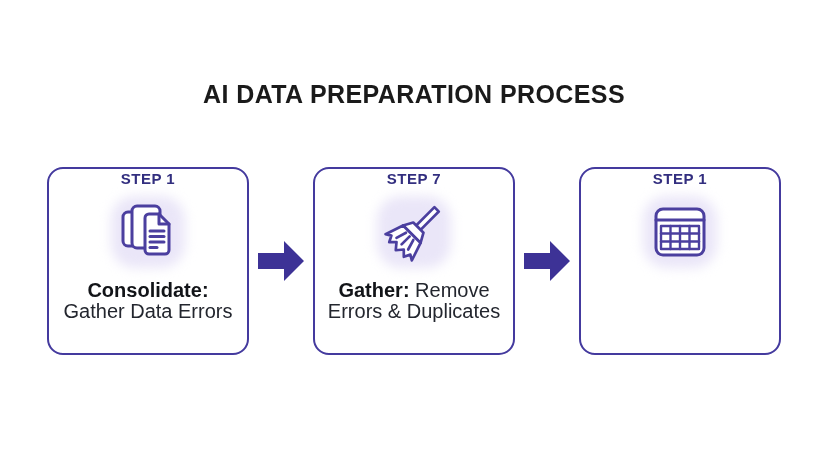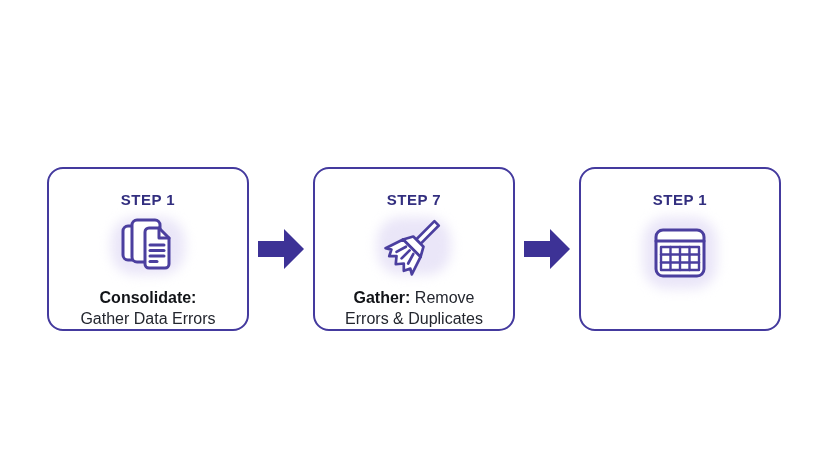--- a/index.html
+++ b/index.html
@@ -14,56 +14,57 @@
     position:absolute; top:80px; left:0; right:0;
     text-align:center;
     font-size:25px; font-weight:700; letter-spacing:0.4px;
     color:var(--title-text,#1a1a1a);
   }
   .steps-row {
     position:absolute; top:167px; left:0; right:0;
     display:flex; justify-content:center; align-items:center; gap:9px;
   }
   .step-card {
-    width:202px; height:164px; box-sizing:border-box;
+    width:202px; height:188px; box-sizing:border-box;
     border:2px solid var(--accent,#443A9E);
     border-radius:16px;
     background:#ffffff;
     display:flex; flex-direction:column; align-items:center;
-    padding-top:22px;
+    padding-top:1px;
   }
   .step-label {
     font-size:15px; font-weight:700; letter-spacing:0.5px;
     color:var(--step-label,#322C86);
   }
   .icon-wrap {
     position:relative; width:84px; height:82px; margin-top:4px;
     display:grid; place-items:center;
   }
   .icon-wrap::before {
     content:""; position:absolute; inset:5px;
     background:var(--icon-glow,#EAE6F8);
     border-radius:24px;
     filter:blur(6px);
   }
   .icon-wrap svg { position:relative; z-index:1; color:var(--icon-stroke,#4B3F9F); }
   .step-text {
     margin-top:7px; text-align:center;
-    font-size:16px; line-height:21px;
+    font-size:20px; line-height:21px;
     color:var(--body-text,#23262E);
   }
   .step-text .lead { font-weight:700; color:var(--body-bold,#121418); }
   .flow-arrow { display:flex; align-items:center; }
   .flow-arrow svg polygon { fill:var(--arrow,#3D3296); }
 </style>
 </head>
 <body>
 
 <div class="canvas">
 
+  <div class="title">AI DATA PREPARATION PROCESS</div>
 
   <div class="steps-row">
 
     <div class="step-card">
       <div class="step-label">STEP 1</div>
       <div class="icon-wrap">
         <svg width="64" height="64" viewBox="0 0 64 64" fill="none" stroke="currentColor" stroke-width="3" stroke-linejoin="round" stroke-linecap="round">
           <rect x="7" y="12" width="20" height="34" rx="5" fill="#ffffff"></rect>
           <rect x="16" y="6" width="28" height="42" rx="5" fill="#ffffff"></rect>
           <path d="M33 14 h10 l10 10 v26 a4 4 0 0 1 -4 4 H33 a4 4 0 0 1 -4 -4 V18 a4 4 0 0 1 4 -4 z" fill="#ffffff"></path>

